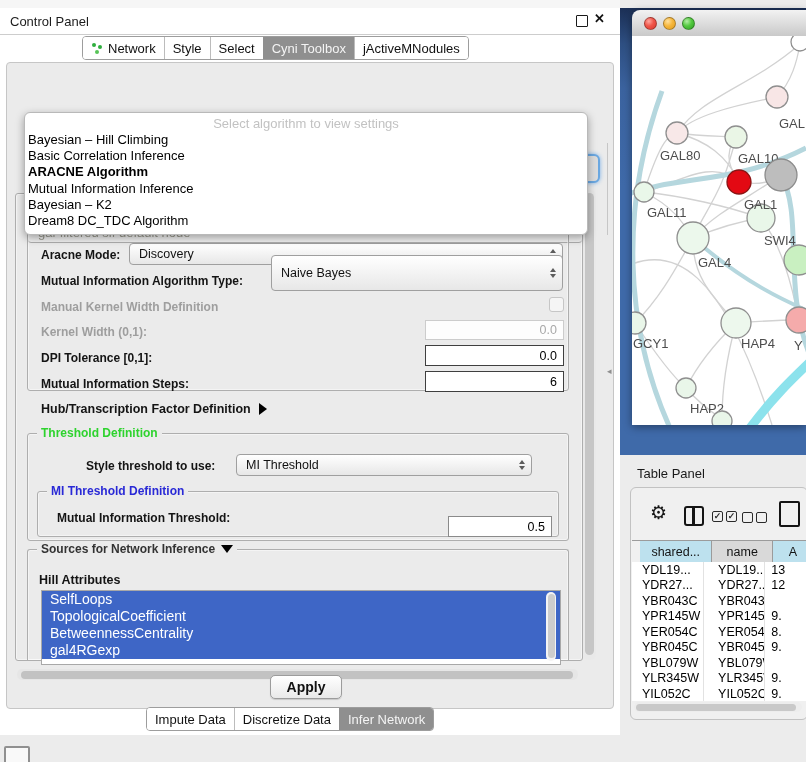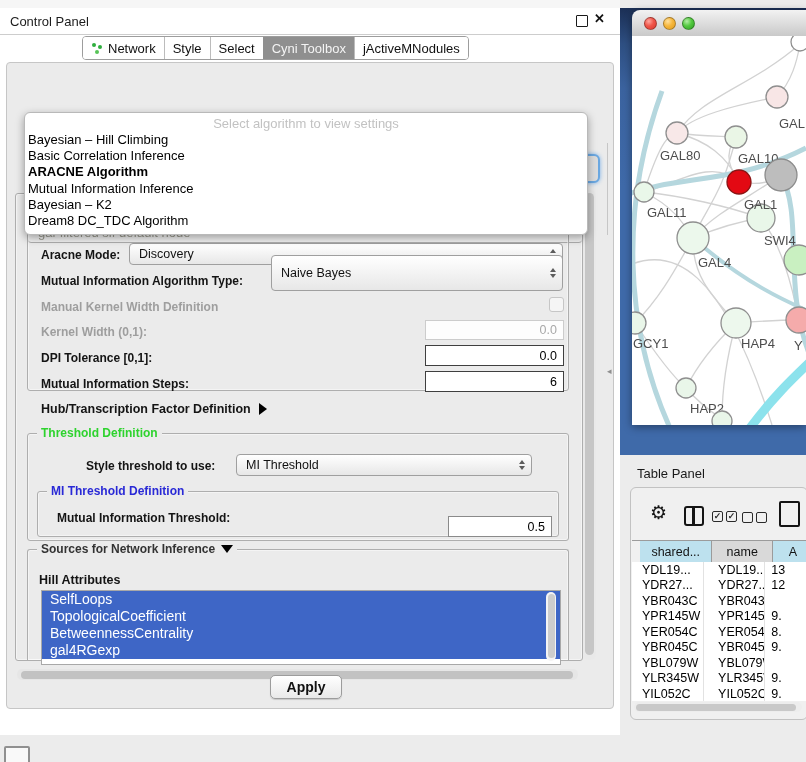--- a/index.html
+++ b/index.html
@@ -273,20 +273,31 @@
         <div class="abs" id="list-hthumb" style="left:4px;top:1.5px;"></div>
       </div>
 
       <div class="abs" id="apply-btn" style="left:263px;top:612px;">Apply</div>
     </div>
 
     <div class="abs" id="main-vscroll"></div>
     <div class="abs" id="main-vthumb"></div>
     <div class="abs" id="split-handle">◂</div>
 
+    <div class="segbar" id="bottom-tabs">
+        <div class="seg">
+          <span>Impute Data</span>
+        </div>
+        <div class="seg">
+          <span>Discretize Data</span>
+        </div>
+        <div class="seg sel">
+          <span>Infer Network</span>
+        </div>
+      </div>
   </div>
 
   <div class="abs" id="mini-icon"></div>
 
   <div class="abs" id="right-bg"></div>
   <div class="abs" id="blue-frame"></div>
 
   <div class="abs" id="mac-window">
     <div id="mac-titlebar">
       <div class="light" id="light-red"></div>

